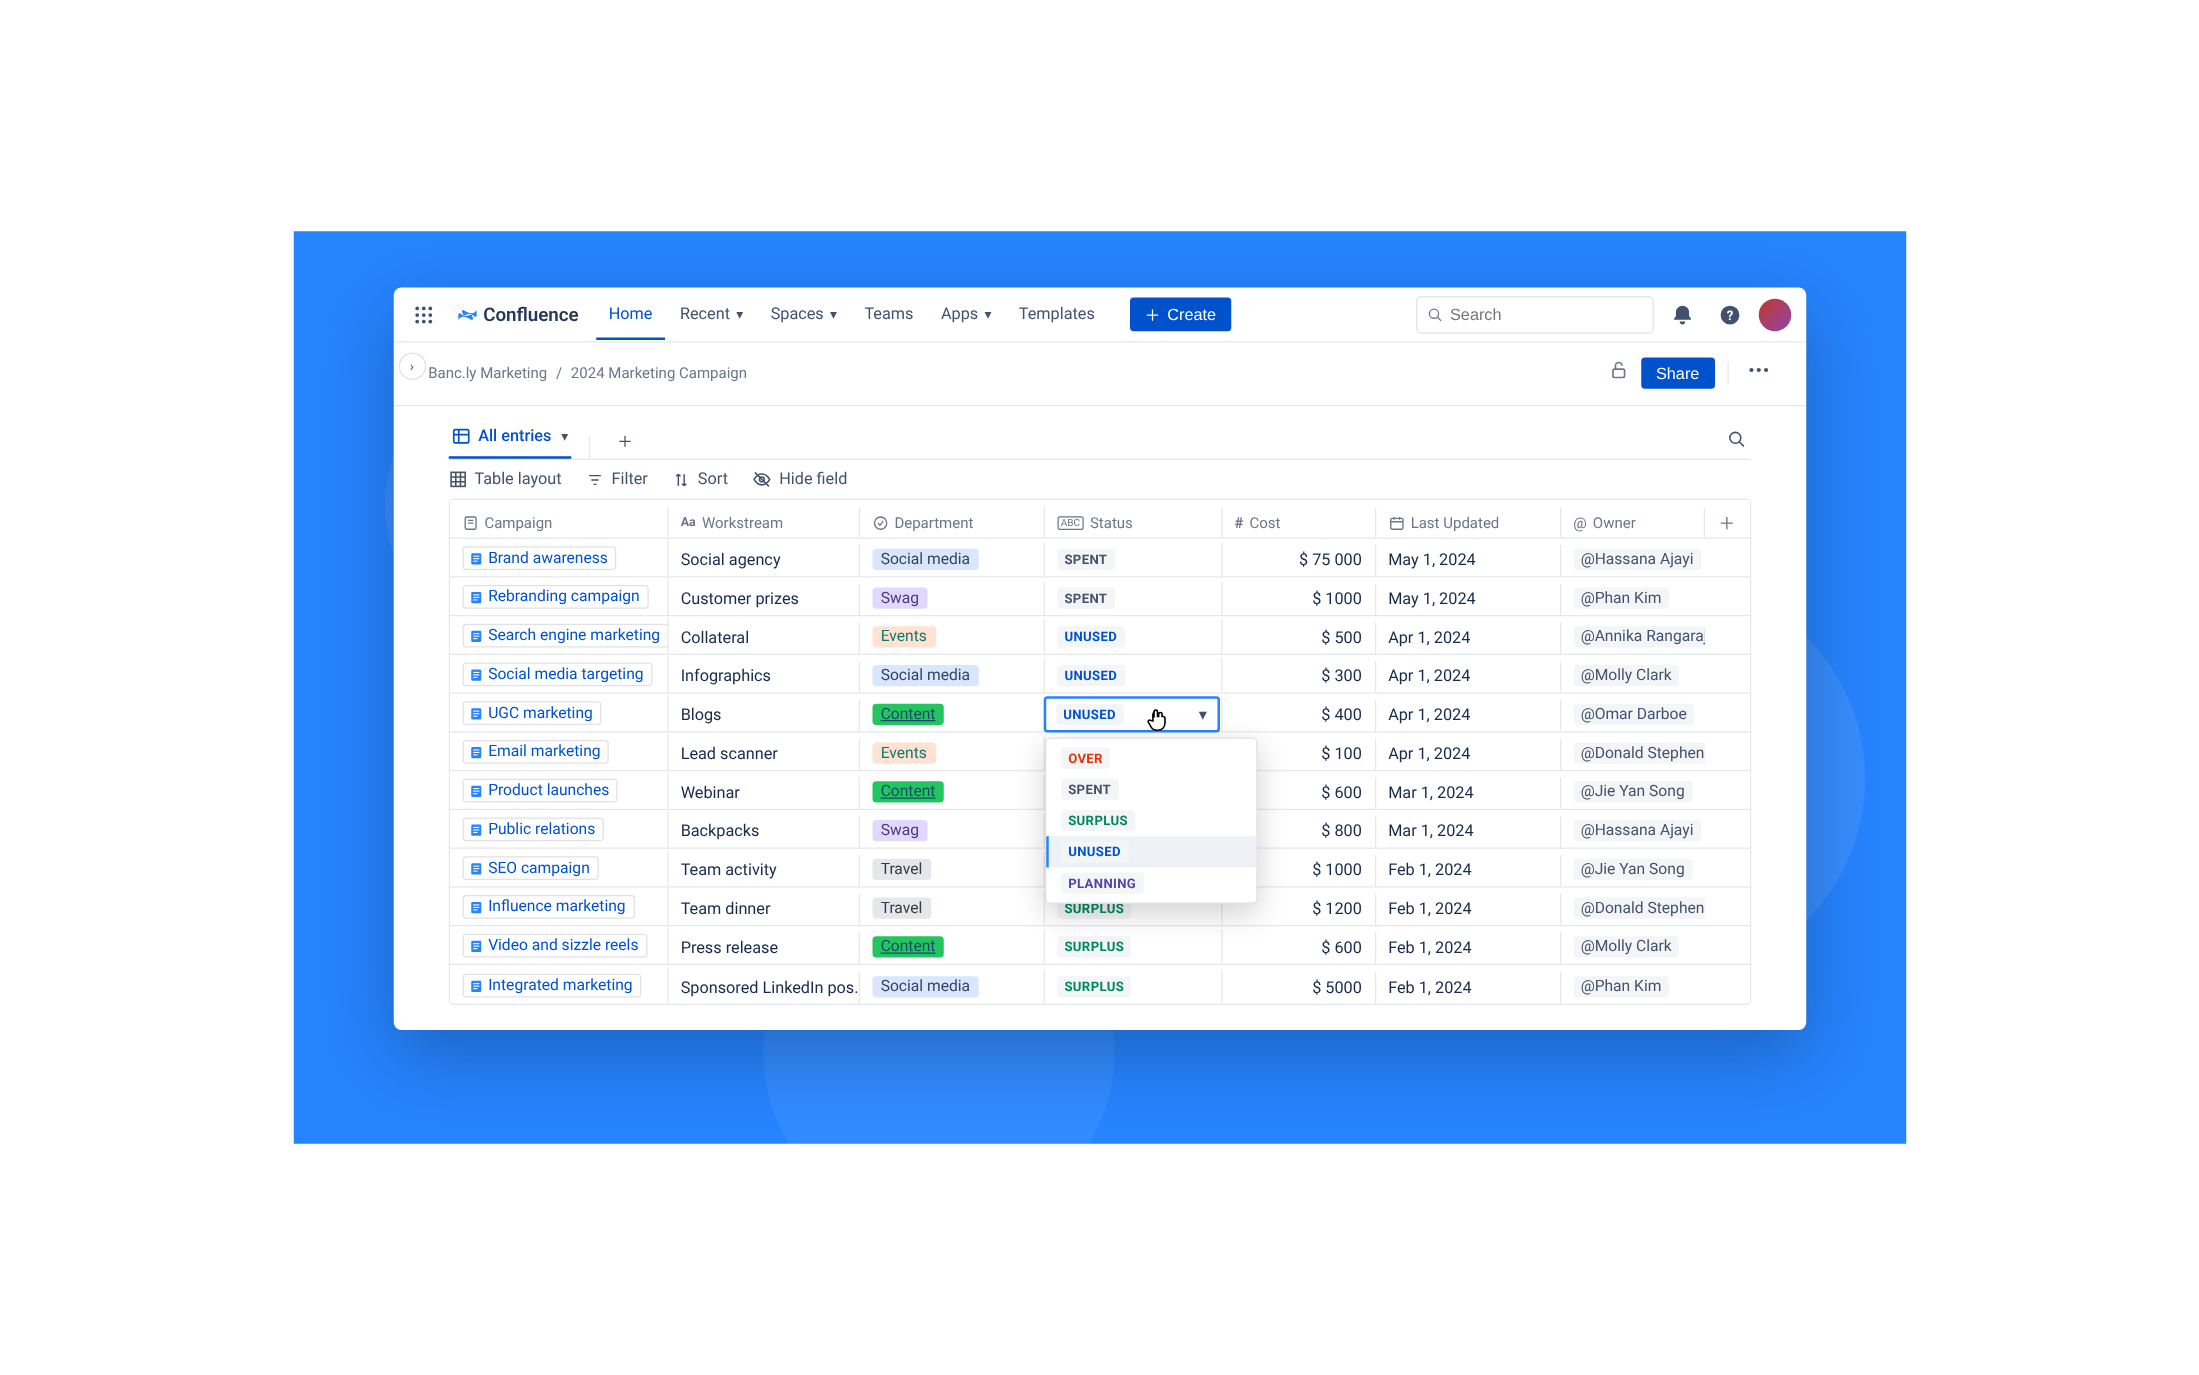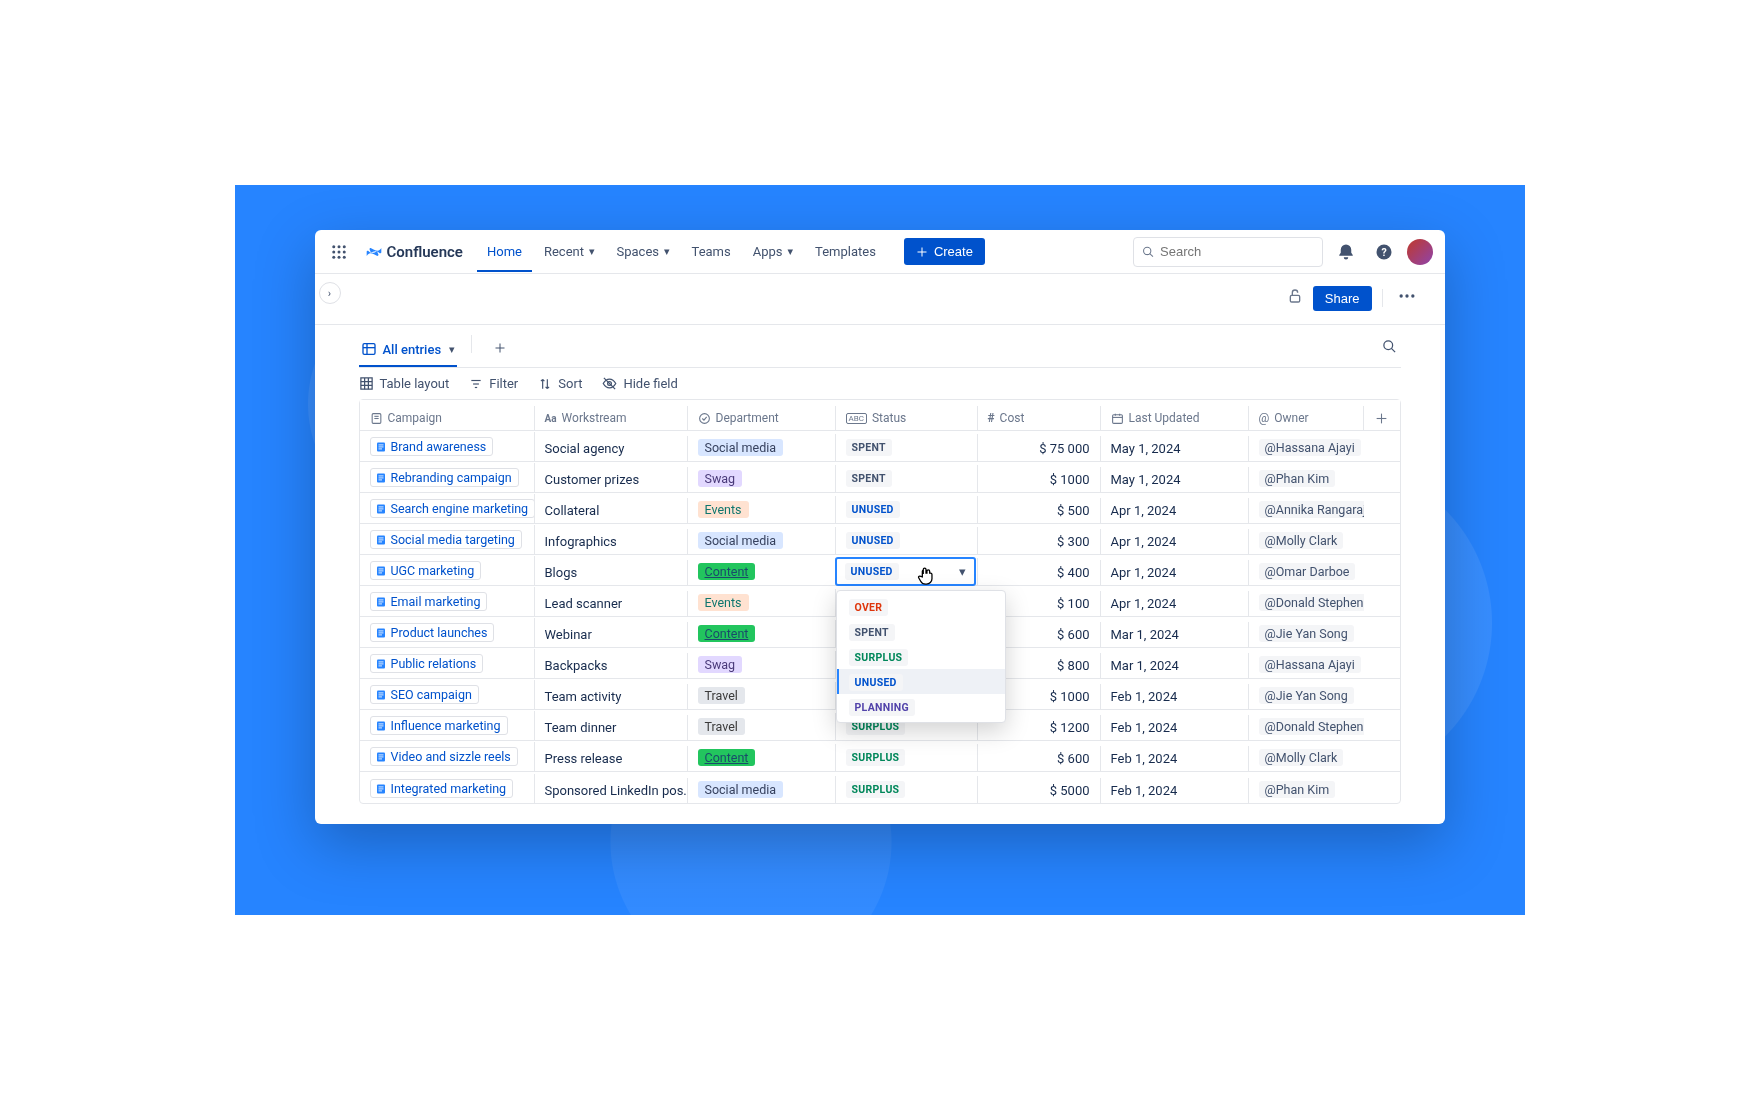--- a/index.html
+++ b/index.html
@@ -59,21 +59,21 @@
 .expand-handle { position:absolute; left:4px; top:8px; width:22px; height:22px; border:1px solid #dfe1e6; border-radius:50%; background:#fff; display:flex; align-items:center; justify-content:center; color:#42526e; cursor:pointer; font-size:11px;}
 .breadcrumb { font-size:12px; color:#6b778c; }
 .breadcrumb span.sep { margin:0 4px; }
 .page-title { font-size:15px; font-weight:600; color:#172b4d; margin-top:2px;}
 .subhead-left { flex:1; }
 .subhead-right { display:flex; align-items:center; gap:10px; }
 .lock-icon { color:#6b778c; }
 .share-btn { background:#0052cc; color:#fff; border:none; padding:5px 12px; font-size:13px; border-radius:3px; cursor:pointer;}
 .more-btn { color:#42526e; cursor:pointer; padding:4px;}
 .db-area { padding: 10px 44px 20px 44px; }
-.db-head { display:flex; align-items:flex-start; gap:14px; border-bottom:1px solid #e5e7eb; }
+.db-head { display:flex; align-items:flex-end; gap:14px; border-bottom:1px solid #e5e7eb; }
 .view-tab { display:flex; align-items:center; gap:6px; font-size:13px; color:#0052cc; font-weight:500; padding:6px 2px 8px 2px; border-bottom: 2px solid #0052cc; cursor:pointer;}
 .view-tab svg { color:#0052cc; }
 .chev-down { color:#42526e; font-size:11px; margin-left:2px;}
 .plus-tab { color:#42526e; cursor:pointer; padding:4px 8px;}
 .db-head-right { margin-left:auto; color:#42526e; cursor:pointer; padding:4px;}
 .db-tools { display:flex; align-items:center; gap:20px; padding:8px 0; }
 .tool { display:flex; align-items:center; gap:6px; font-size:13px; color:#42526e; cursor:pointer;}
 .table { width:100%; border:1px solid #e5e7eb; border-radius:4px; overflow:visible; font-size:13px; color:#172b4d; }
 .table-row { display:flex; border-bottom:1px solid #e5e7eb; min-height:31px; align-items:flex-end; }
 .table-row:last-child { border-bottom:none; }
@@ -190,20 +190,25 @@
               <circle cx="12" cy="12" r="10"></circle>
               <text x="12" y="17" text-anchor="middle" fill="#fff" font-size="14" font-weight="bold">?</text>
             </svg>
   </div>
   <div class="avatar"></div>
 </div>
 
 <div class="subhead">
   <div class="expand-handle">›</div>
   <div class="subhead-left">
+    <div class="breadcrumb">
+      <span>Banc.ly Marketing</span>
+      <span class="sep">/</span>
+      <span>2024 Marketing Campaign</span>
+    </div>
   </div>
   <div class="subhead-right">
     <div class="lock-icon">
       <svg width="16" height="16" viewBox="0 0 24 24" fill="none" stroke="currentColor" stroke-width="2">
                 <rect x="5" y="11" width="14" height="10" rx="2"></rect>
                 <path d="M8 11V7a4 4 0 0 1 8 0"></path>
               </svg>
     </div>
     <button class="share-btn">Share</button>
     <div class="divider-v"></div>

